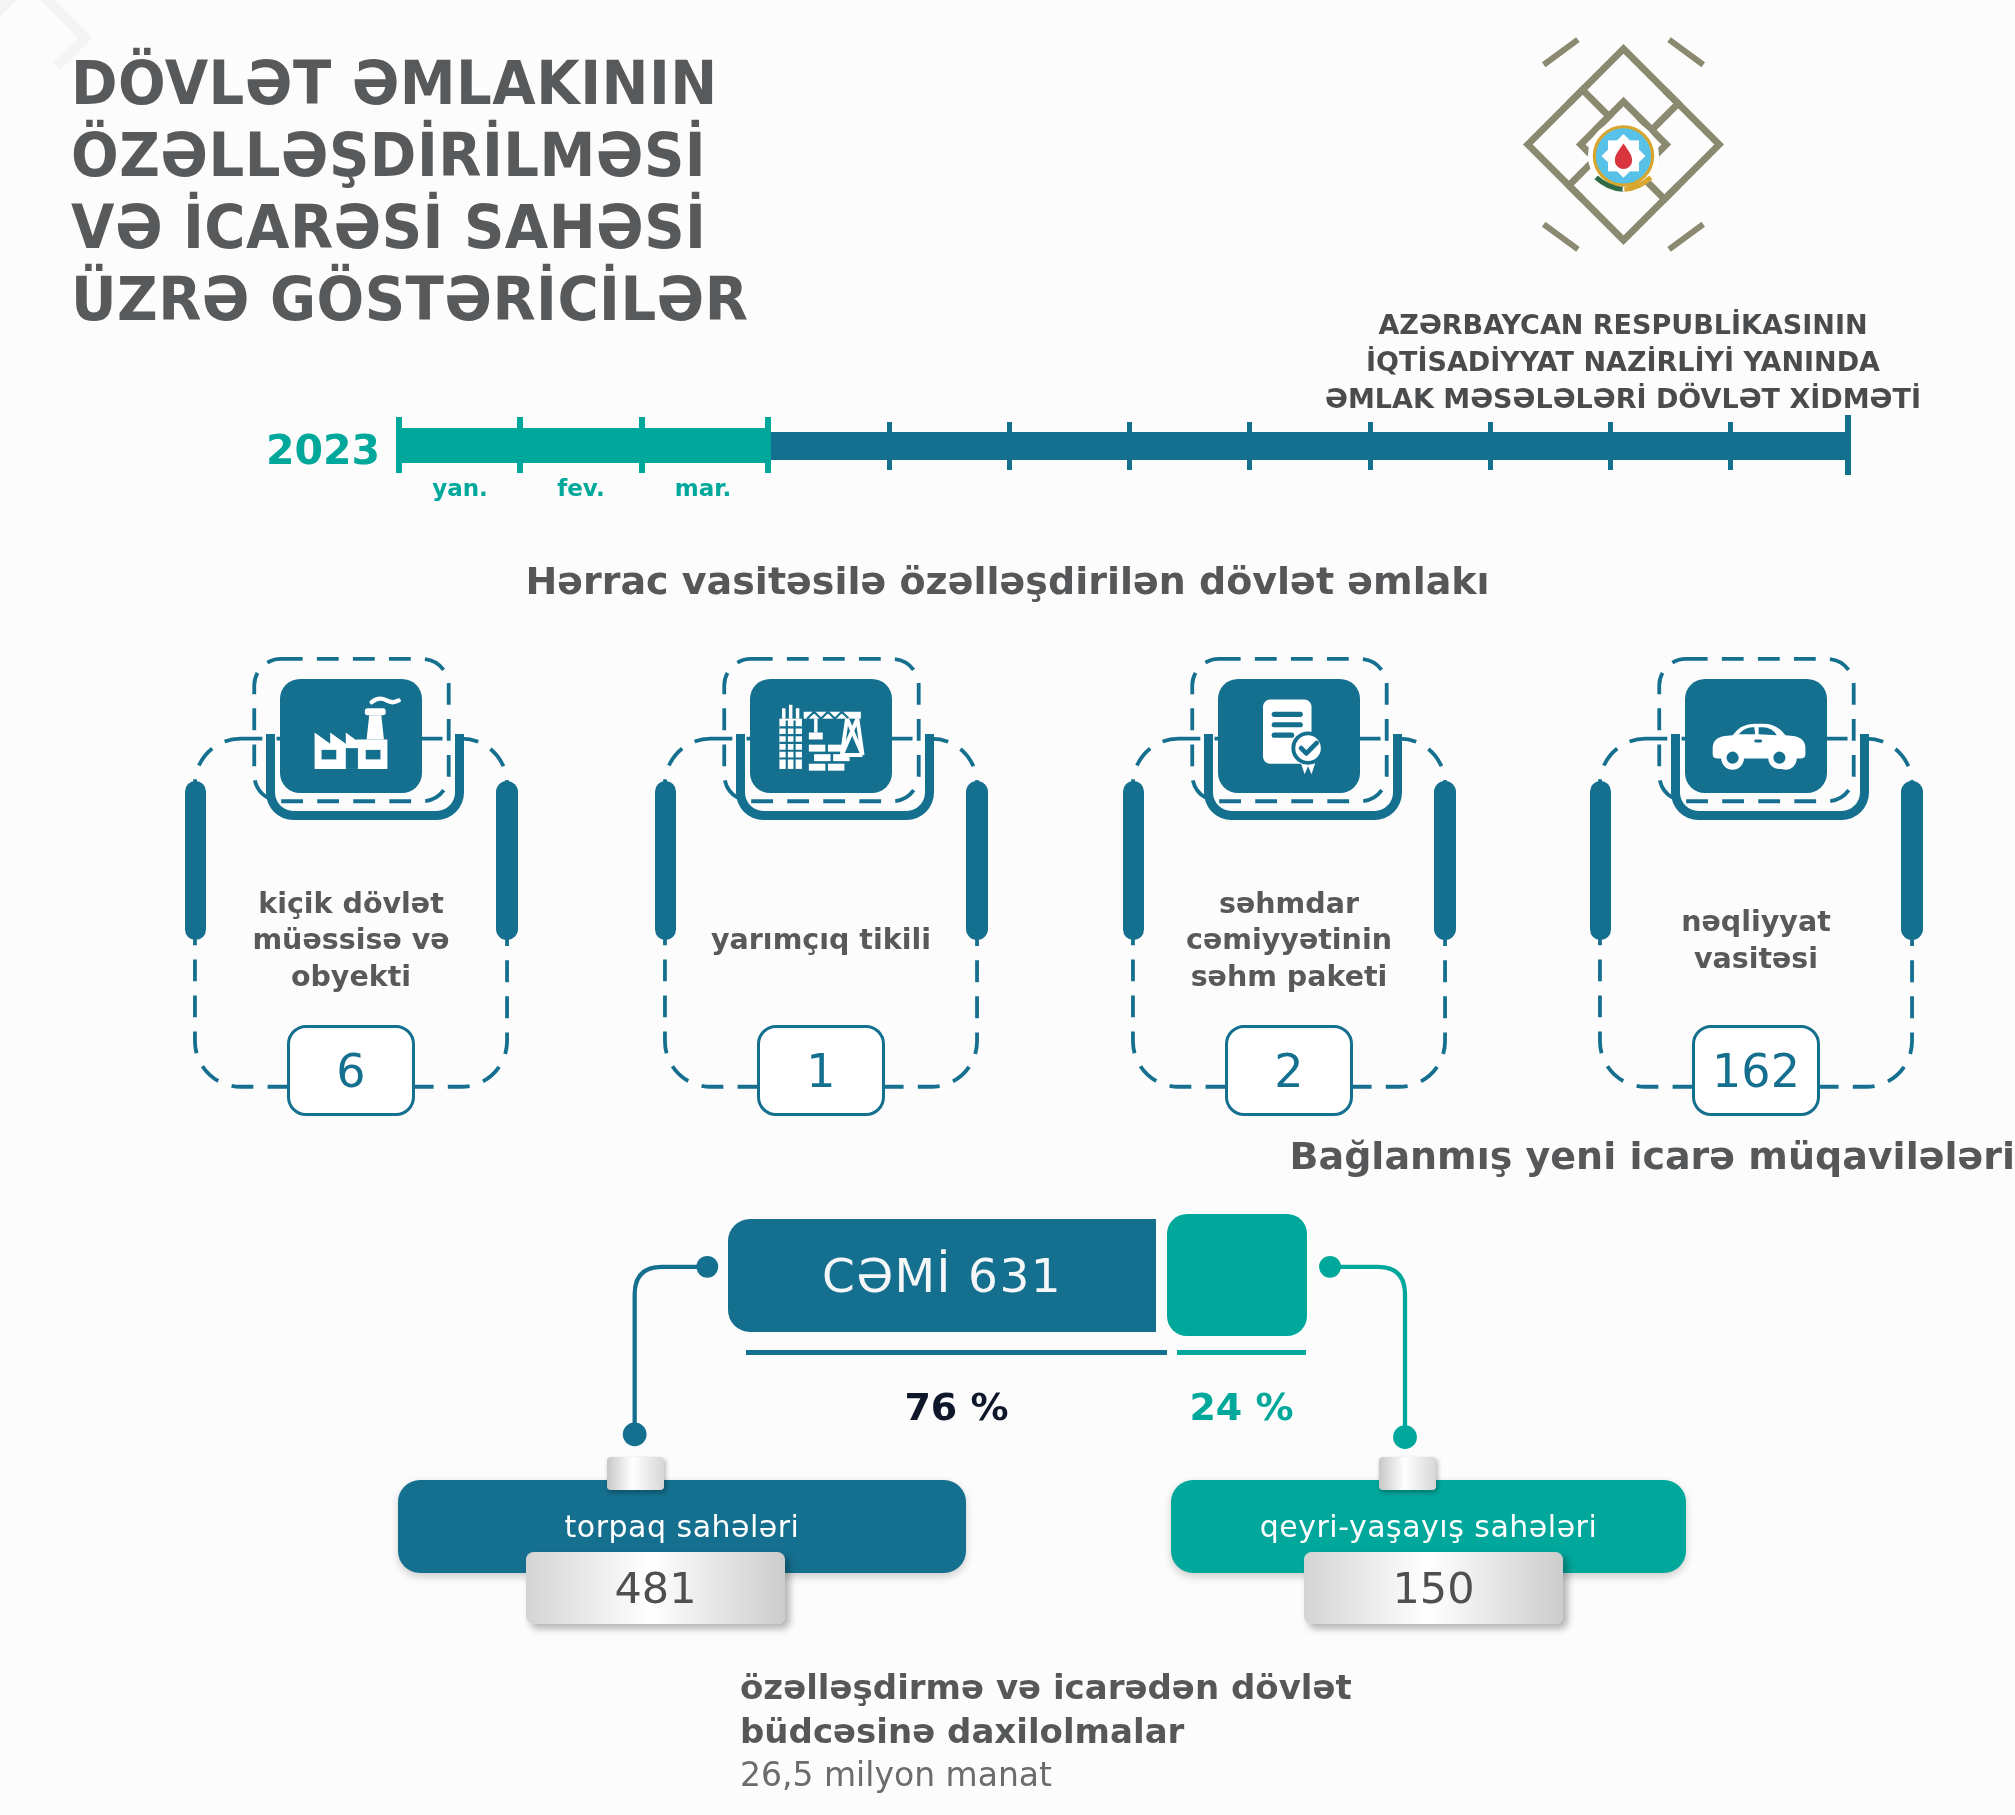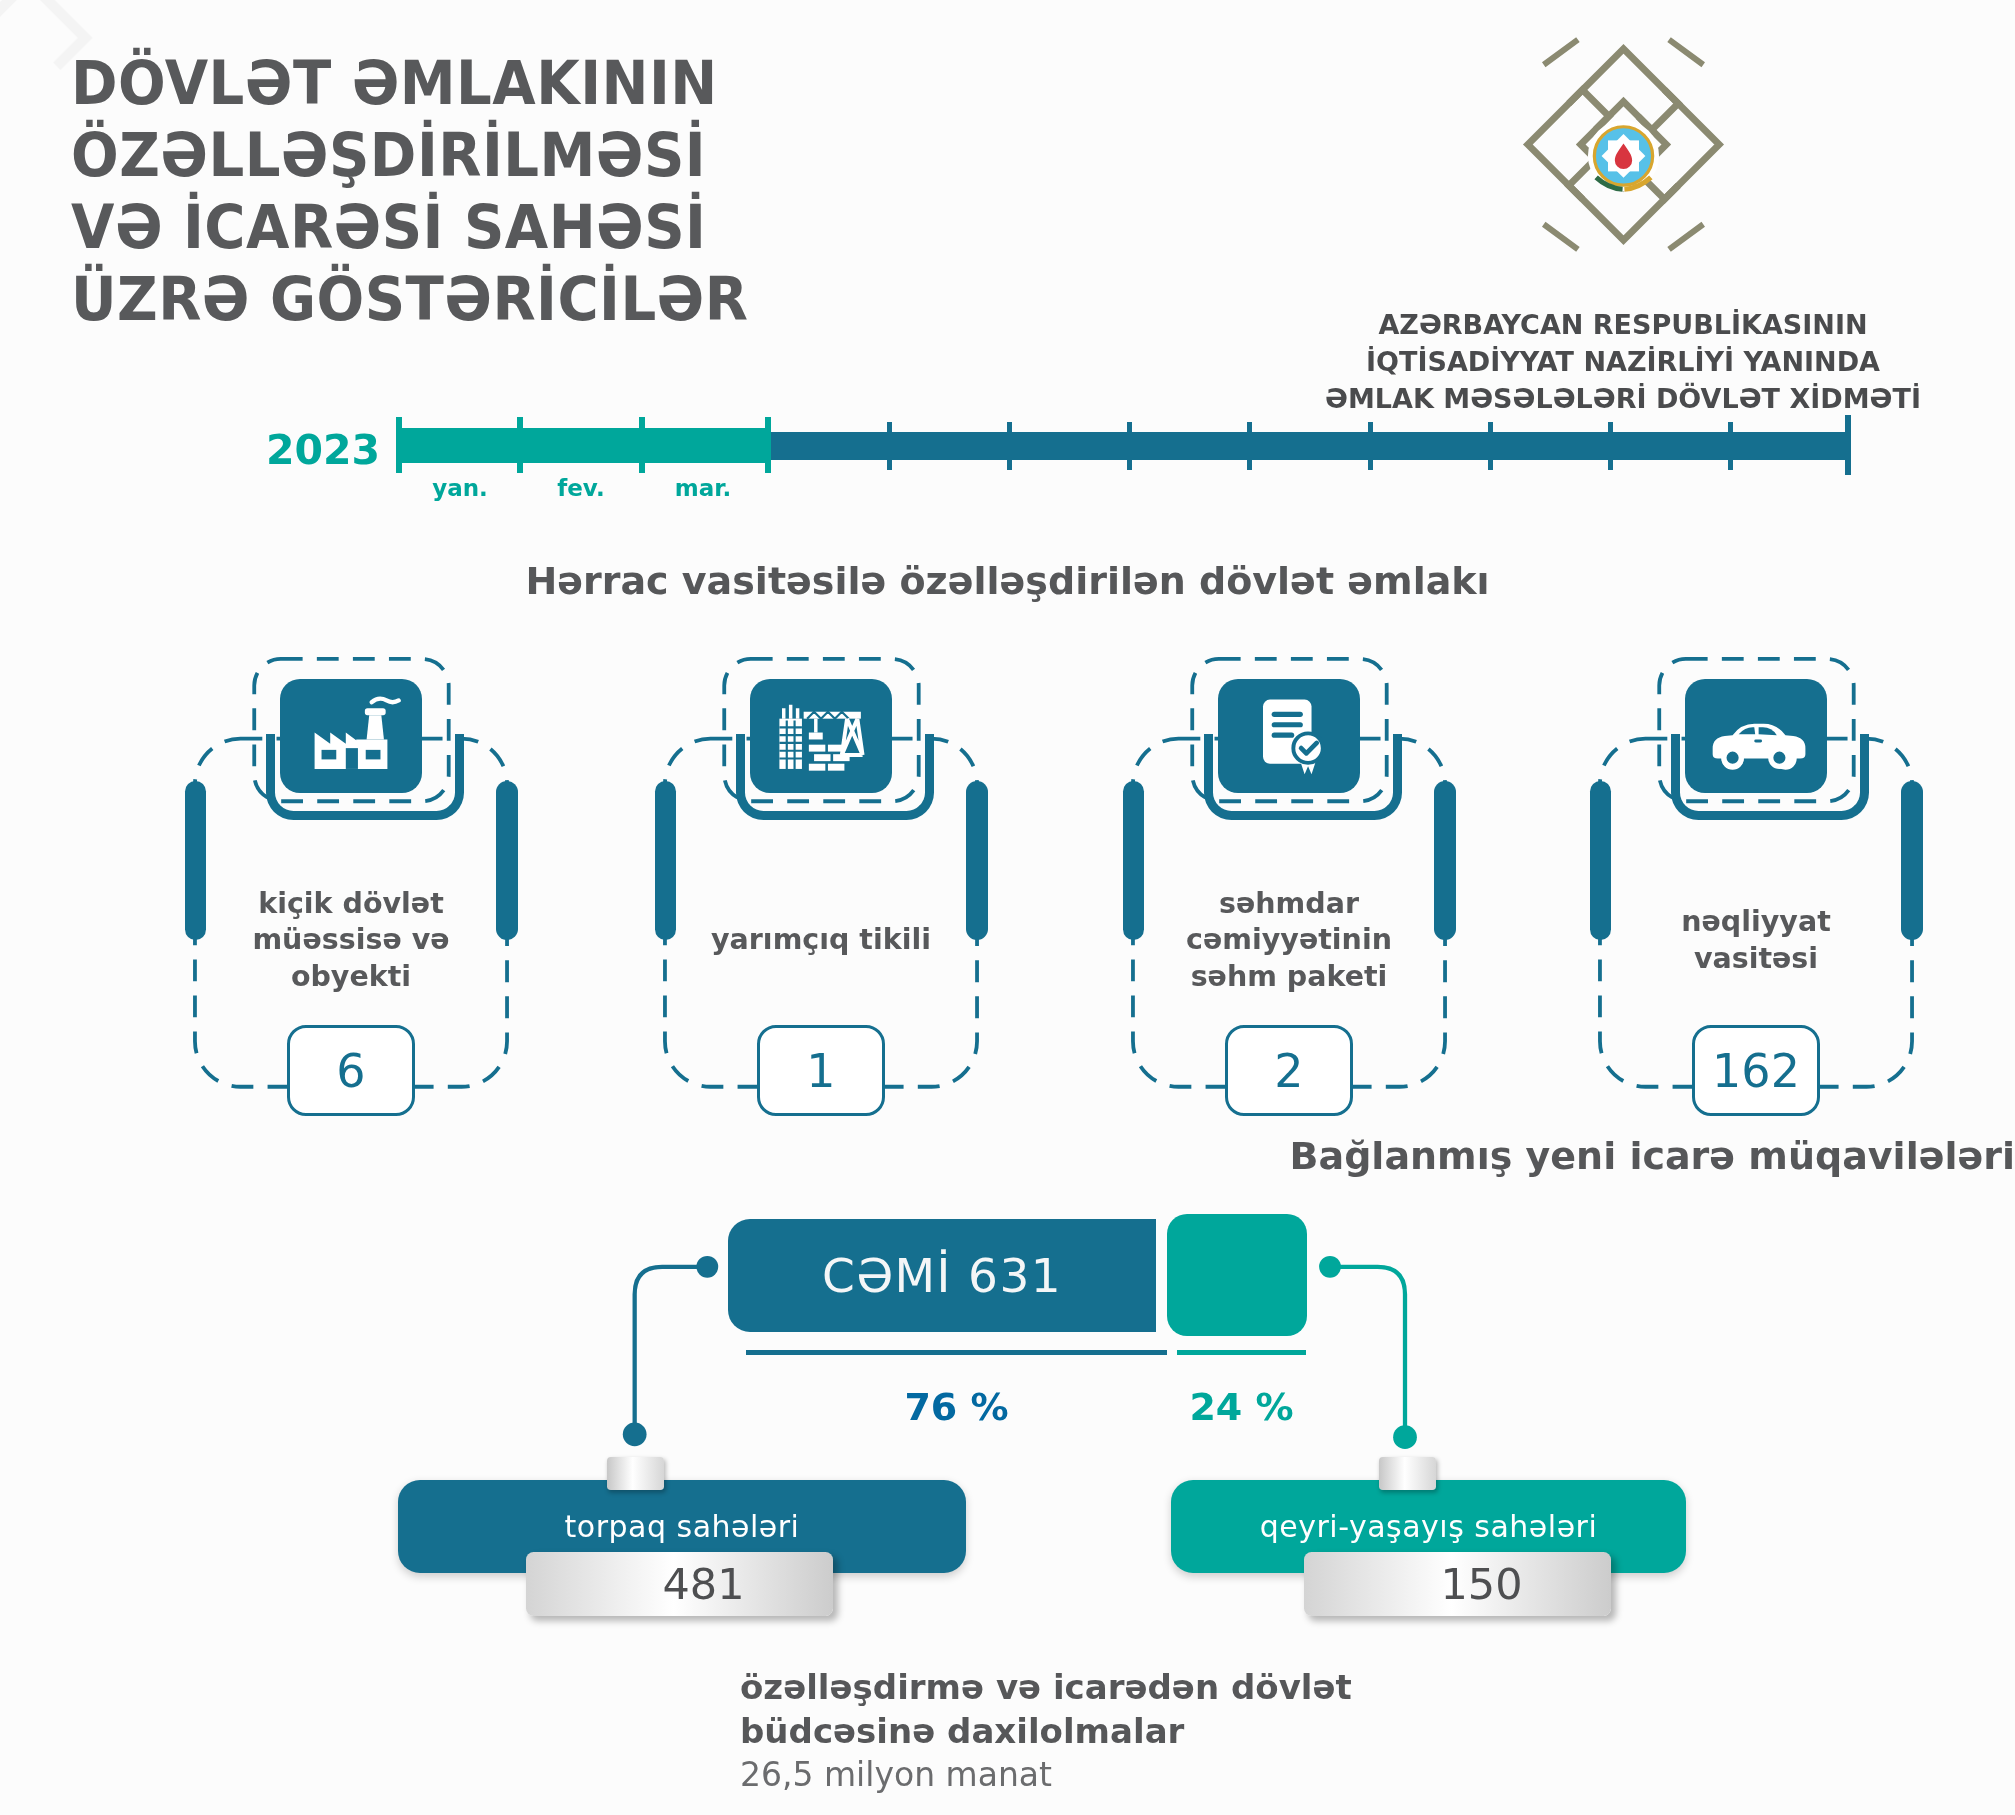--- a/index.html
+++ b/index.html
@@ -49,36 +49,36 @@
     justify-content:center;font-size:46px;font-weight:500;color:#156f8f;z-index:3;}
   
   .bar-teal{left:1167px;top:1214px;width:140px;height:122px;background:#00a79b;border-radius:20px;z-index:2;}
   .bar-dark{left:728px;top:1219px;width:428px;height:113px;background:#156f8f;border-radius:22px 0 0 22px;
     display:flex;align-items:center;justify-content:center;z-index:3;}
   .bar-dark .total{font-size:47px;font-weight:400;color:#f4f6f7;letter-spacing:1.4px;}
   .rule{top:1350px;height:5.2px;z-index:2;}
   .rule.d{left:746px;width:421px;background:#156f8f;}
   .rule.t{left:1177px;width:129px;background:#00a79b;}
   .pct{top:1385px;width:237px;text-align:center;font-size:38px;font-weight:600;z-index:2;}
-  .pct.d{left:838px;color:#0369a1;}
+  .pct.d{left:838px;color:#0f172a;}
   .pct.t{left:1123px;color:#00a79b;}
   
   #connectors{position:absolute;left:0;top:0;width:2015px;height:1815px;z-index:4;pointer-events:none;}
   
   .lease-box{position:absolute;top:1480px;height:93px;border-radius:22px;display:flex;align-items:center;
     justify-content:center;color:#ffffff;font-size:30px;font-weight:400;letter-spacing:0.5px;z-index:5;
     box-shadow:0 3.8px 8.5px rgba(0,0,0,.18);}
   #box-torpaq{left:398px;width:568px;background:#156f8f;}
   #box-qeyri{left:1171px;width:515px;background:#00a79b;}
   .tab{position:absolute;top:1457px;width:57px;height:33px;border-radius:3.8px;z-index:6;
     background:linear-gradient(90deg,#c7c7c7,#ffffff 45%,#d6d6d6);box-shadow:1.9px 2.8px 4.7px rgba(0,0,0,.25);}
   #tab-l{left:607px;} #tab-r{left:1379px;}
-  .num-box{position:absolute;top:1552px;width:259px;height:64px;border-radius:7.6px;z-index:6;
+  .num-box{position:absolute;top:1552px;width:259px;height:72px;border-radius:7.6px;z-index:6;
     background:linear-gradient(90deg,#d4d4d4,#ffffff 48%,#cccccc);box-shadow:4.7px 4.7px 7.6px rgba(0,0,0,.28);
-    display:flex;align-items:center;justify-content:center;font-size:43px;font-weight:500;color:#4e4f51;padding-left:48px;}
+    display:flex;align-items:center;justify-content:center;font-size:43px;font-weight:500;color:#4e4f51;}
   #num-torpaq{left:526px;} #num-qeyri{left:1304px;}
   
   .footer-line{left:740px;z-index:2;white-space:nowrap;}
   .footer-line.b{font-size:34px;font-weight:700;color:#565759;}
   #f1{top:1667px;} #f2{top:1711px;}
   #f3{top:1755px;font-size:33px;font-weight:400;color:#6b6c6e;}
 </style>
 </head>
 <body>
 

